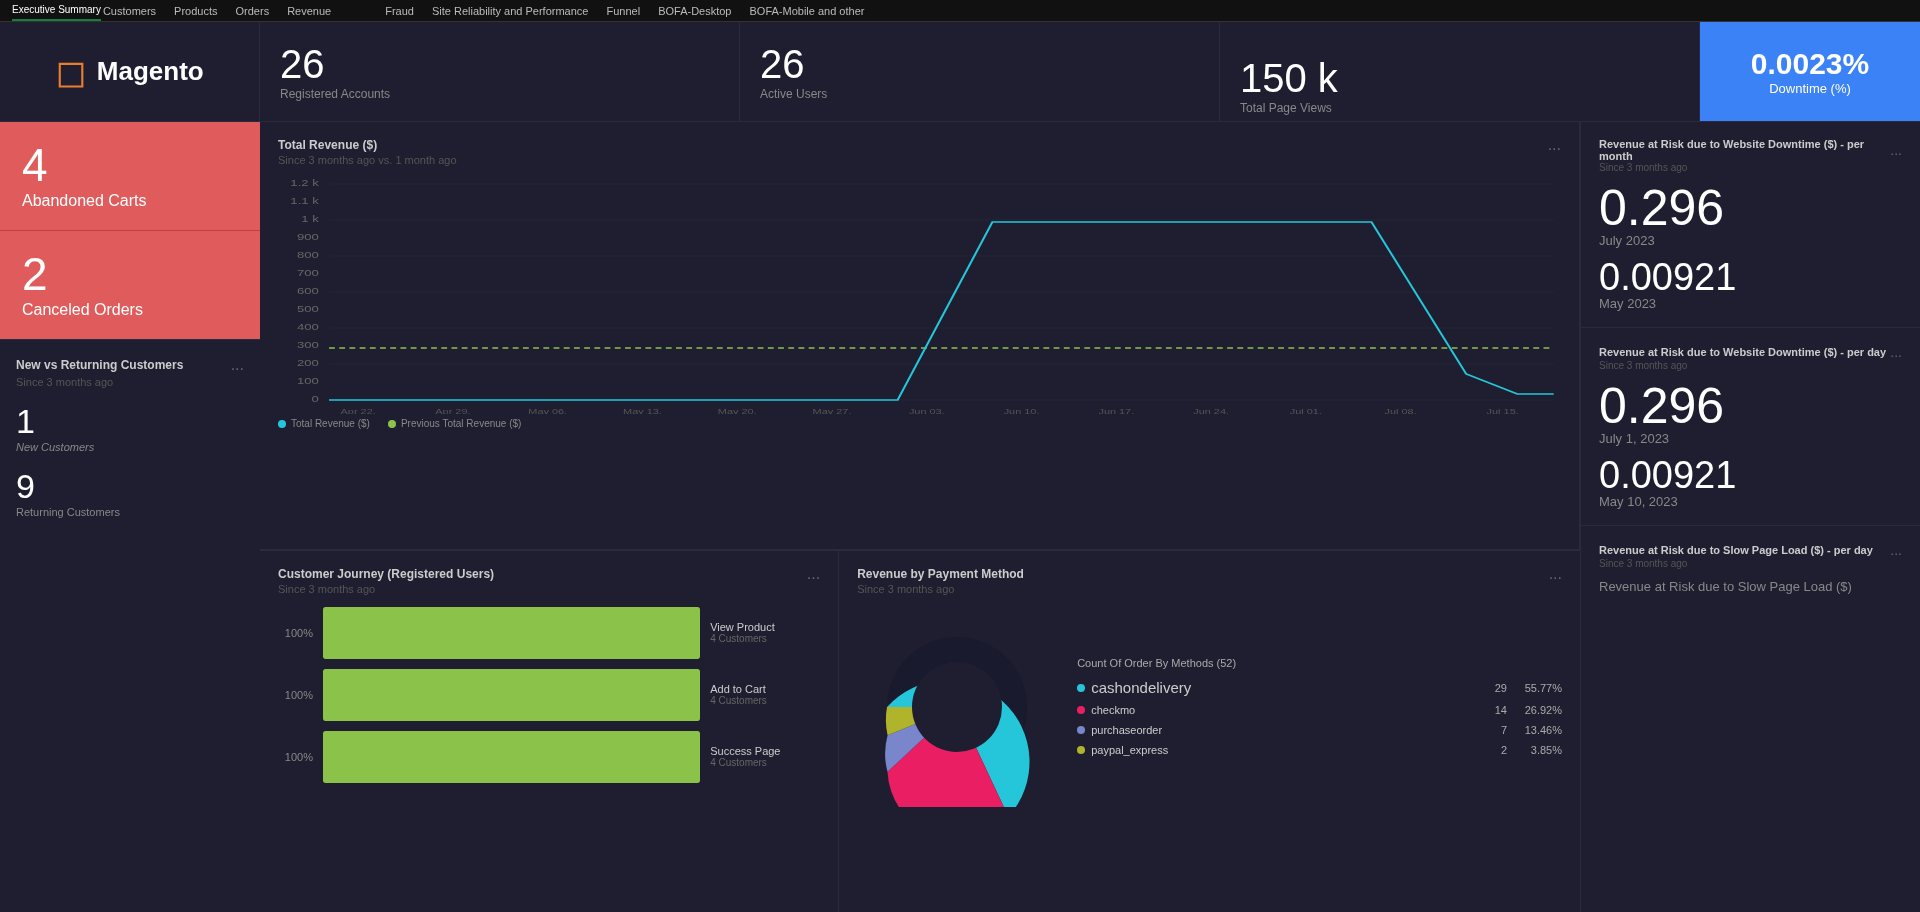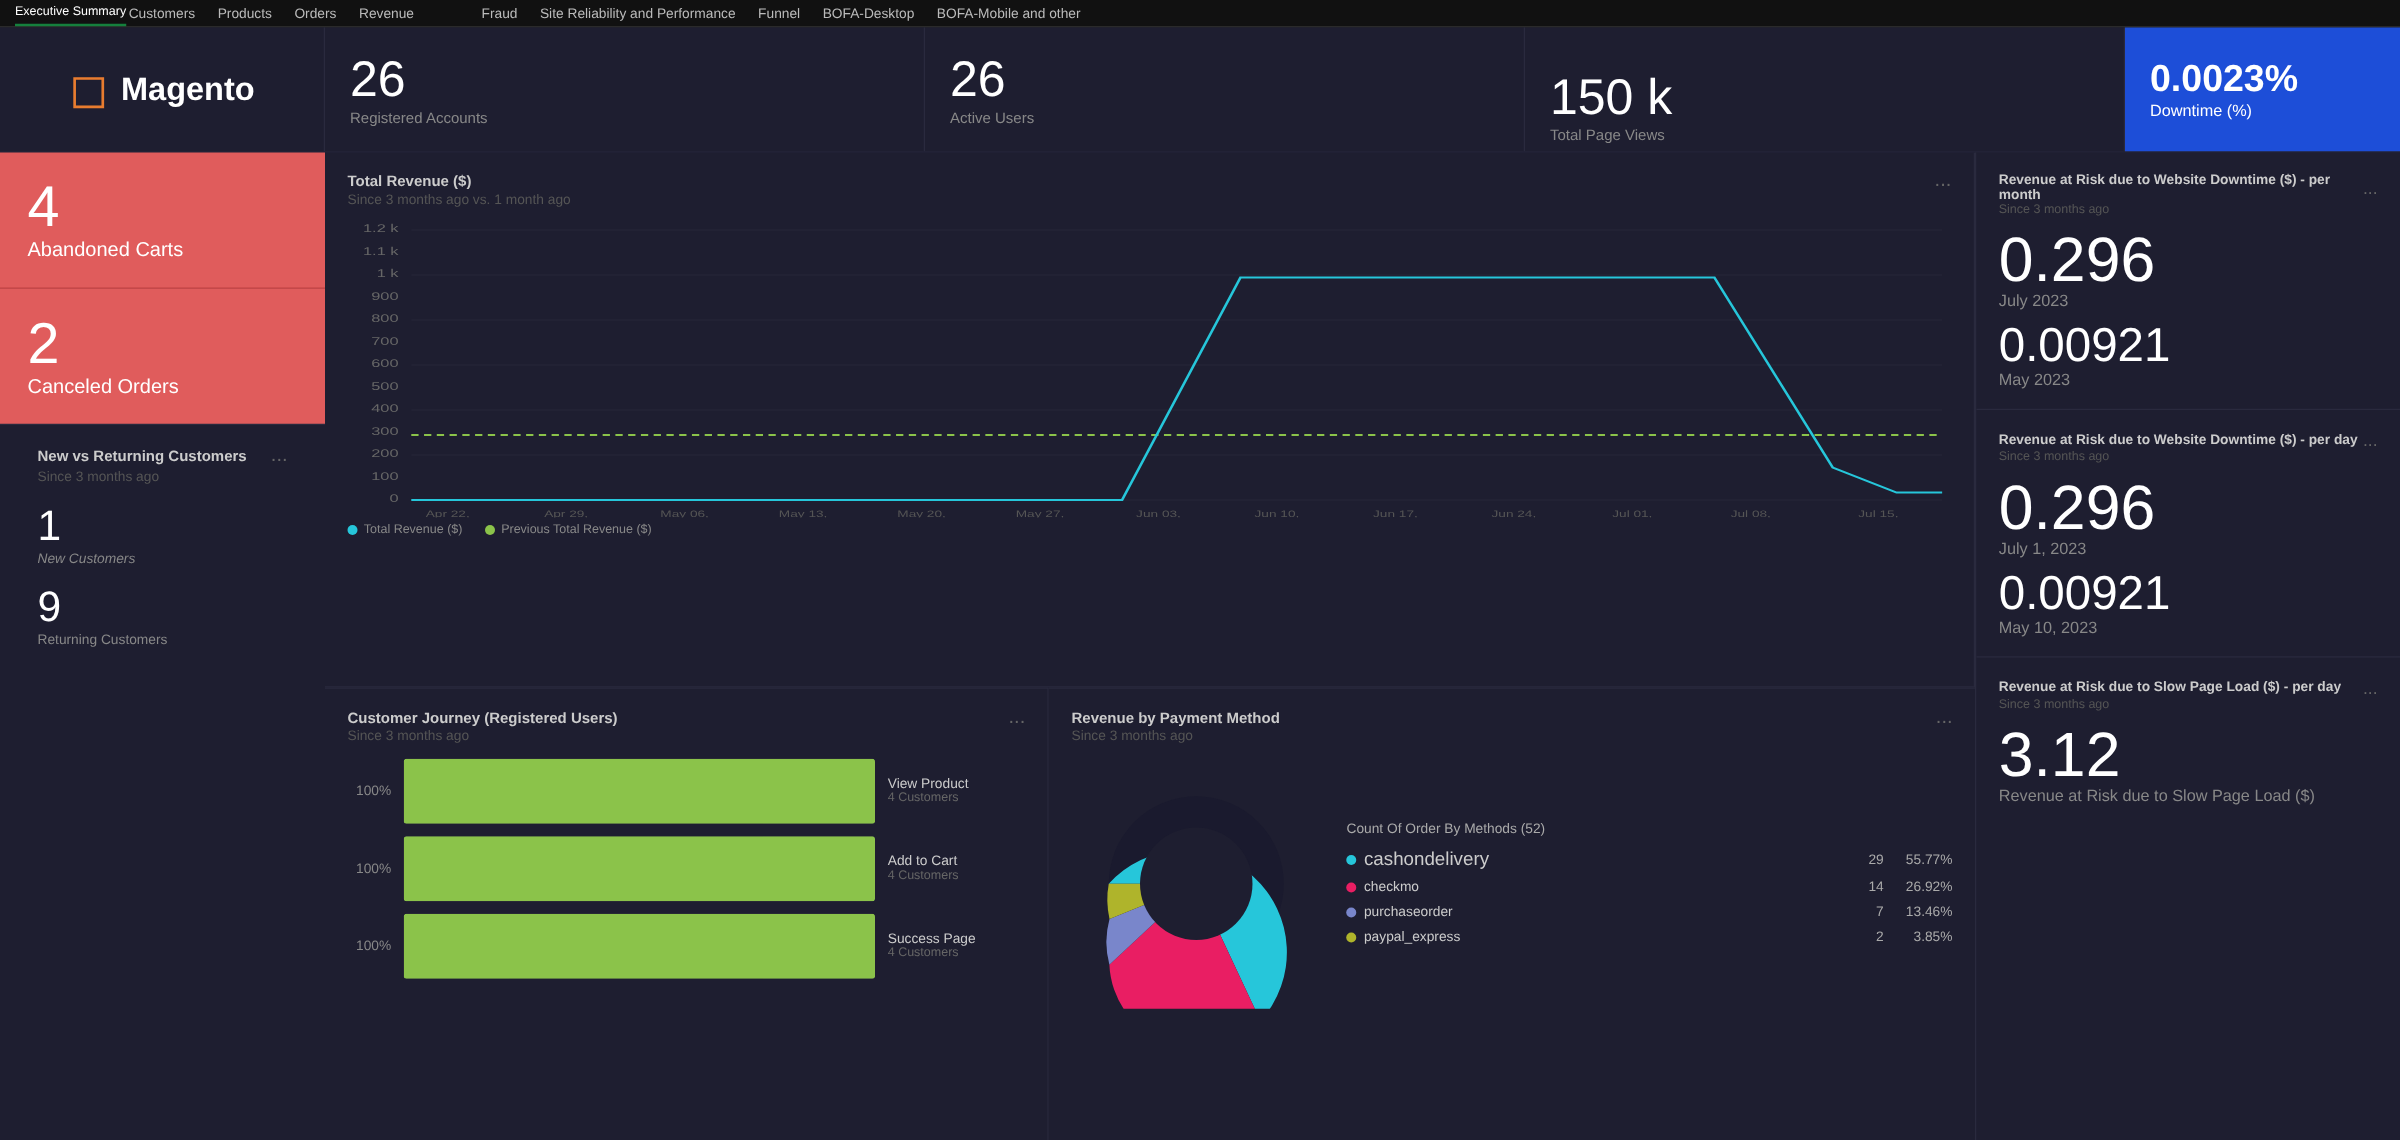--- a/index.html
+++ b/index.html
@@ -34,41 +34,41 @@
   </div>
   <div style="flex:1;background:#1e1e30;border-right:1px solid #2a2a3e;padding:16px 20px;display:flex;flex-direction:column;justify-content:center;">
     <div style="font-size:40px;font-weight:300;color:#fff;">26</div>
     <div style="font-size:12px;color:#888;">Active Users</div>
   </div>
   <div style="flex:1;background:#1e1e30;border-right:1px solid #2a2a3e;padding:16px 20px;display:flex;flex-direction:column;justify-content:center;">
     <div style="font-size:40px;font-weight:300;color:#fff;margin-top:28px;">150 k</div>
     <div style="font-size:12px;color:#888;">Total Page Views</div>
   </div>
 
-  <div style="width:220px;min-width:220px;background:#1d4ed8;display:flex;flex-direction:column;justify-content:center;padding:16px 20px;">
+  <div style="width:220px;min-width:220px;background:#3b82f6;display:flex;flex-direction:column;justify-content:center;padding:16px 20px;align-items:center;">
     <div style="font-size:30px;font-weight:bold;color:#fff;">0.0023%</div>
     <div style="font-size:13px;color:#fff;">Downtime (%)</div>
   </div>
 </div>
 
 <div style="display:flex;height:790px;">
 
   <div style="width:260px;min-width:260px;display:flex;flex-direction:column;">
 
     <div style="background:#e05c5c;padding:20px 22px;cursor:pointer;border-bottom:1px solid #c04040;min-height:97px;display:flex;flex-direction:column;justify-content:center;">
       <div style="font-size:46px;font-weight:300;color:#fff;line-height:1;">4</div>
       <div style="font-size:16px;color:#fff;margin-top:4px;">Abandoned Carts</div>
     </div>
 
     <div style="background:#e05c5c;padding:20px 22px;cursor:pointer;border-bottom:1px solid #2a2a3e;min-height:97px;display:flex;flex-direction:column;justify-content:center;">
       <div style="font-size:46px;font-weight:300;color:#fff;line-height:1;">2</div>
       <div style="font-size:16px;color:#fff;margin-top:4px;">Canceled Orders</div>
     </div>
 
-    <div style="background:#1e1e30;padding:16px 30px;flex:1;">
+    <div style="background:#1e1e30;padding:16px 16px;flex:1;">
       <div style="display:flex;justify-content:space-between;align-items:center;">
         <span style="font-size:12px;font-weight:bold;color:#ccc;">New vs Returning Customers</span>
         <span style="cursor:pointer;color:#666;font-size:16px;">...</span>
       </div>
       <div style="font-size:11px;color:#555;margin-top:2px;margin-bottom:14px;">Since 3 months ago</div>
       <div style="margin-bottom:14px;">
         <div style="font-size:34px;font-weight:300;color:#fff;">1</div>
         <div style="font-size:11px;color:#888;font-style:italic;">New Customers</div>
       </div>
       <div>
@@ -290,19 +290,18 @@
       <div style="font-size:38px;font-weight:300;color:#fff;line-height:1;">0.00921</div>
       <div style="font-size:13px;color:#888;">May 10, 2023</div>
     </div>
 
     <div style="padding:16px 18px;">
       <div style="display:flex;justify-content:space-between;align-items:center;">
         <span style="font-size:11px;font-weight:bold;color:#ccc;">Revenue at Risk due to Slow Page Load ($) - per day</span>
         <span style="cursor:pointer;color:#666;font-size:14px;">...</span>
       </div>
       <div style="font-size:10px;color:#555;margin-bottom:10px;">Since 3 months ago</div>
-      <div style="font-size:50px;font-weight:300;color:#fff;line-height:1;">3.12</div>
       <div style="font-size:13px;color:#888;">Revenue at Risk due to Slow Page Load ($)</div>
     </div>
 
   </div>
 
 </div>
 
 </body></html>

